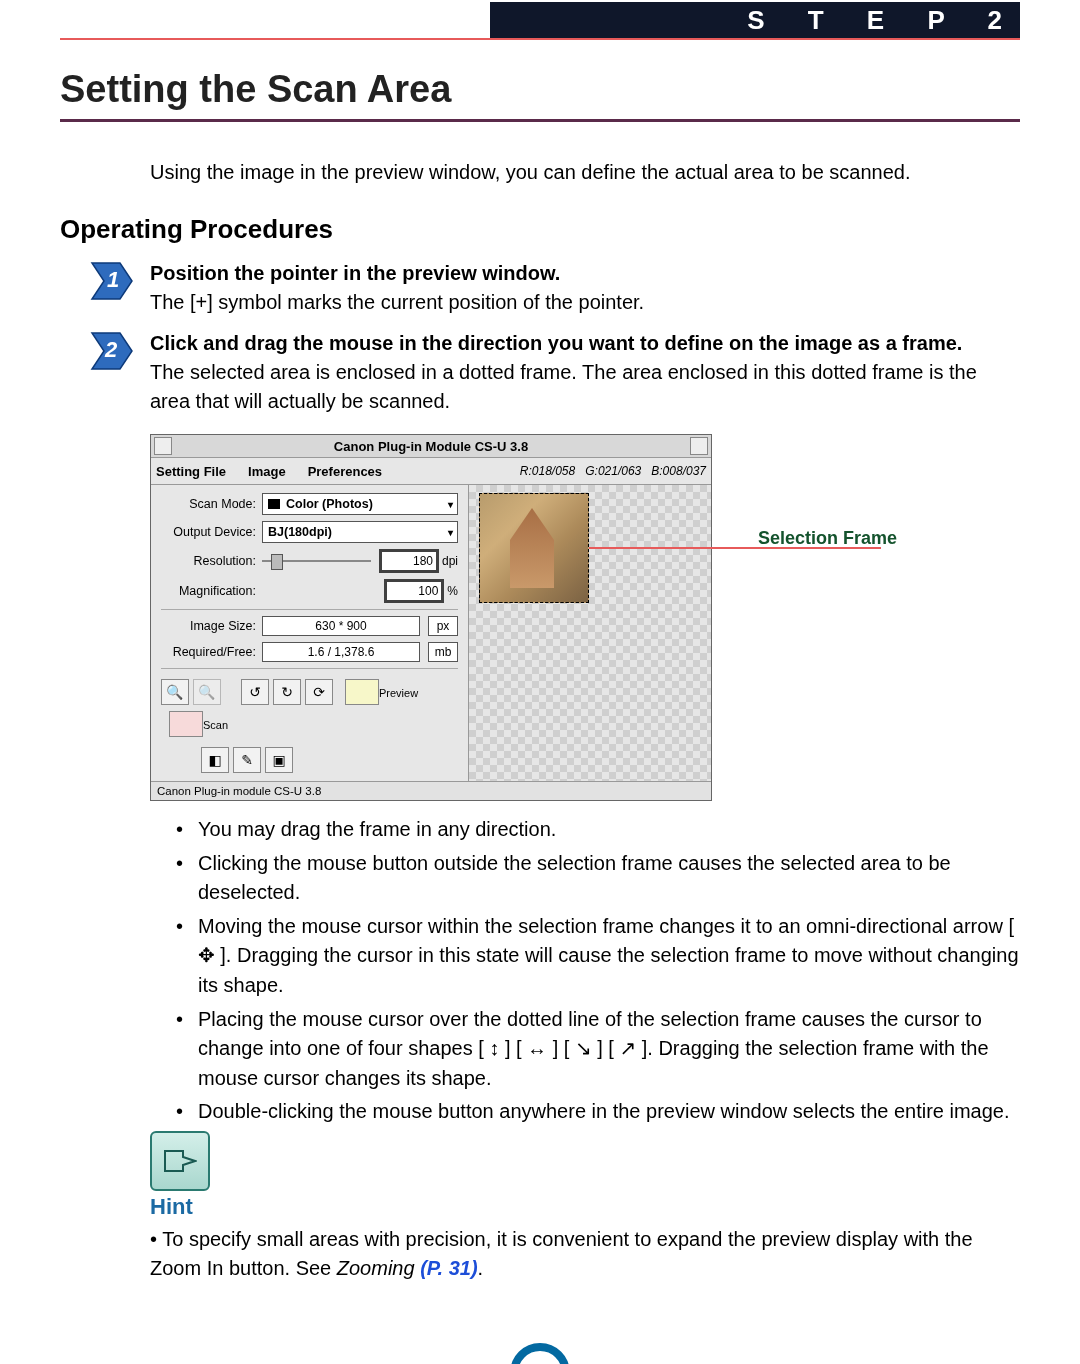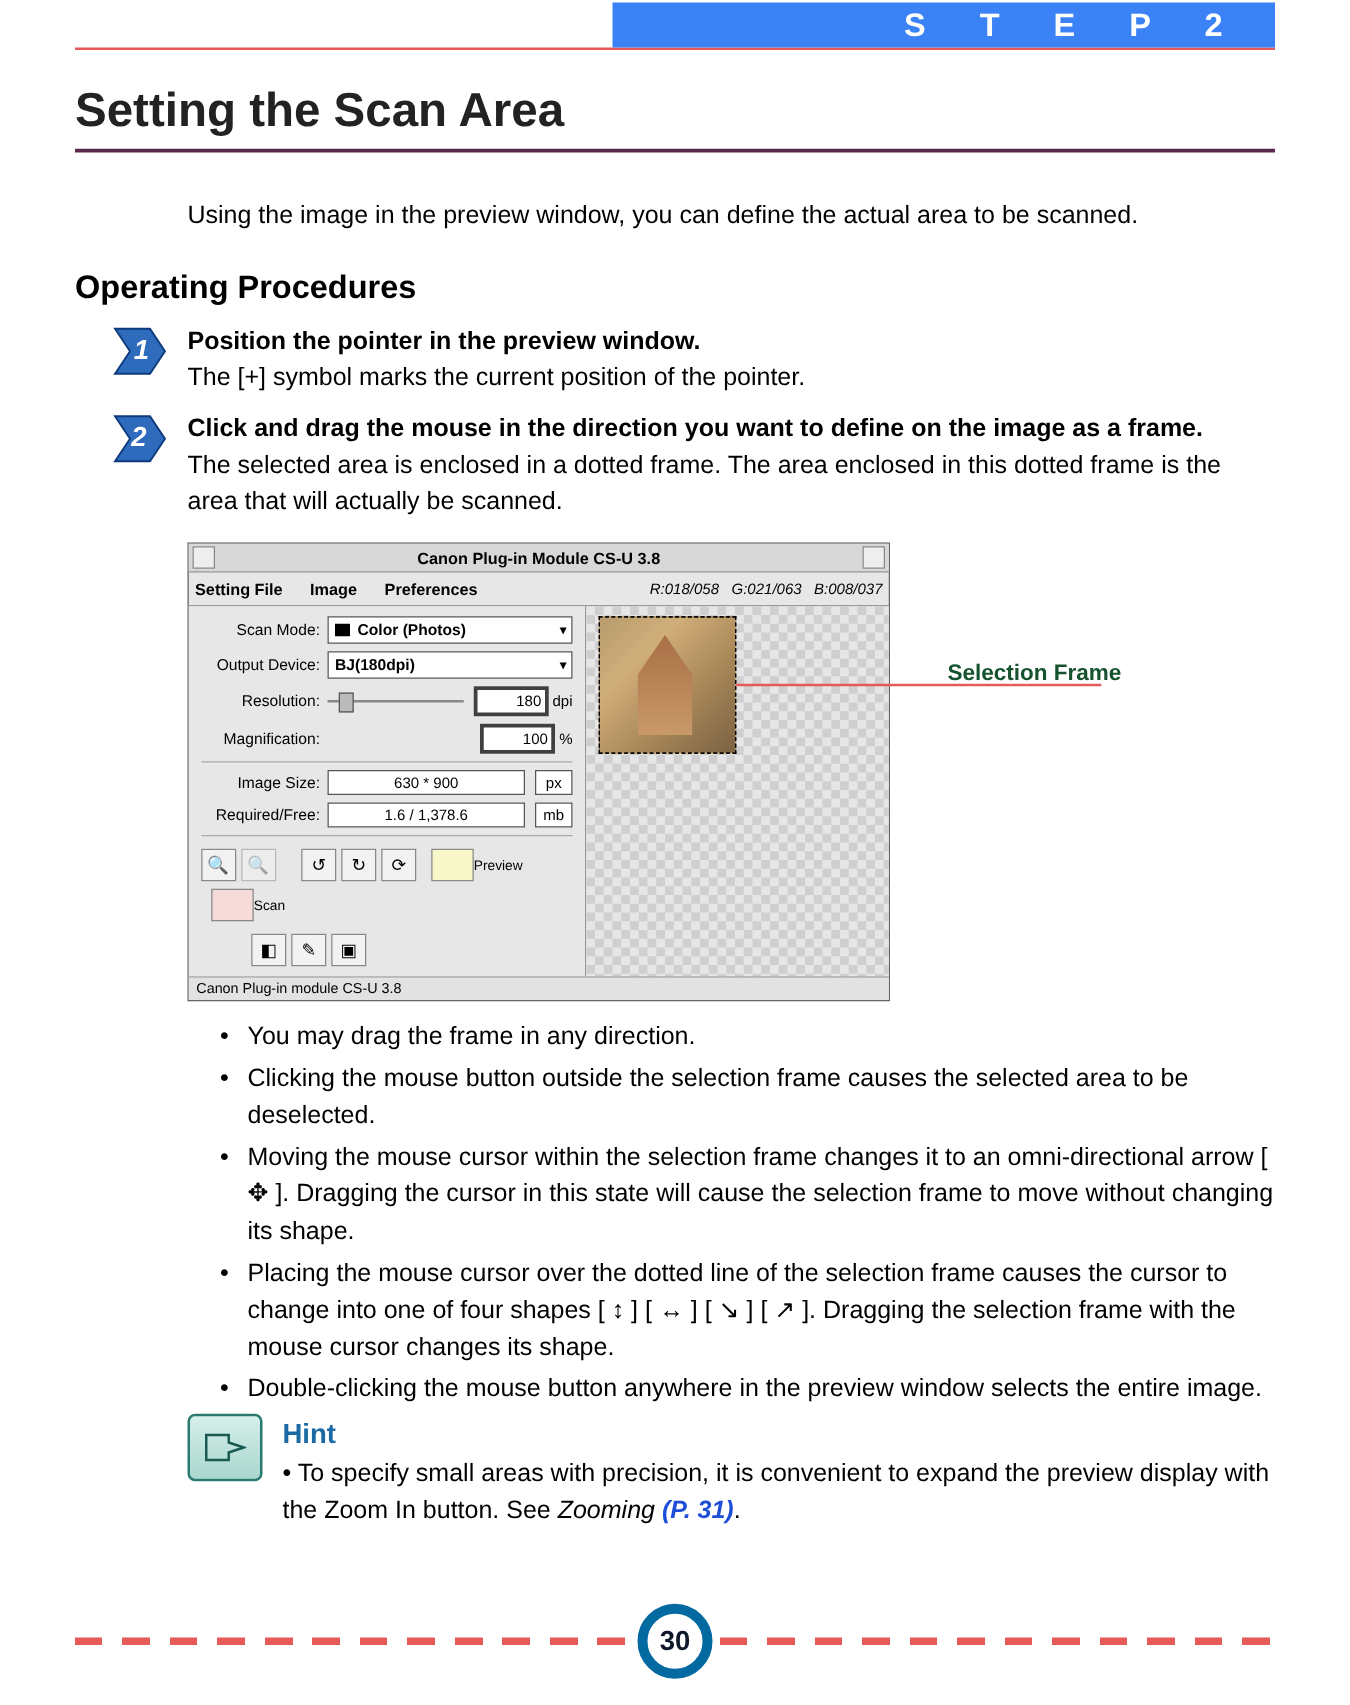--- a/index.html
+++ b/index.html
@@ -18,29 +18,28 @@
     height: 38px;
     border-bottom: 2px solid #e75a5a;
     display: flex;
     align-items: flex-end;
     margin-bottom: 4px;
   }
   .top-bar-red {
     margin-left: 430px;
     flex: 1;
     height: 36px;
-    background: #3b82f6;
+    background: #0f172a;
     color: #fff;
     font-weight: bold;
     font-size: 26px;
     letter-spacing: 18px;
     display: flex;
     align-items: center;
     justify-content: flex-end;
-    padding-right: 24px;
     font-family: Arial, sans-serif;
   }
   h1.title {
     font-size: 38px;
     font-weight: 900;
     margin: 28px 0 8px 0;
     color: #222;
   }
   .title-rule {
     height: 3px;
@@ -209,21 +208,21 @@
     padding-left: 22px;
     margin-bottom: 4px;
   }
   ul.bullets li::before {
     content: "•";
     position: absolute;
     left: 0;
     top: 0;
   }
   .hint-block {
-    display:flex;align-items:flex-start;margin-left:90px;
+    display:flex;align-items:flex-start;margin-left:90px;flex-direction:column;
   }
   .hint-icon {
     width:56px;height:50px;border:2px solid #2a7a70;border-radius:6px;
     background:linear-gradient(#d4efe9,#a9d7ce);
     display:flex;align-items:center;justify-content:center;margin-right:16px;
     flex:0 0 56px;
   }
   .hint-icon svg{width:34px;height:24px;}
   .hint-body{flex:1;font-size:20px;line-height:1.45;}
   .hint-title{font-weight:900;color:#1b6aa3;font-size:22px;margin-bottom:2px;}

